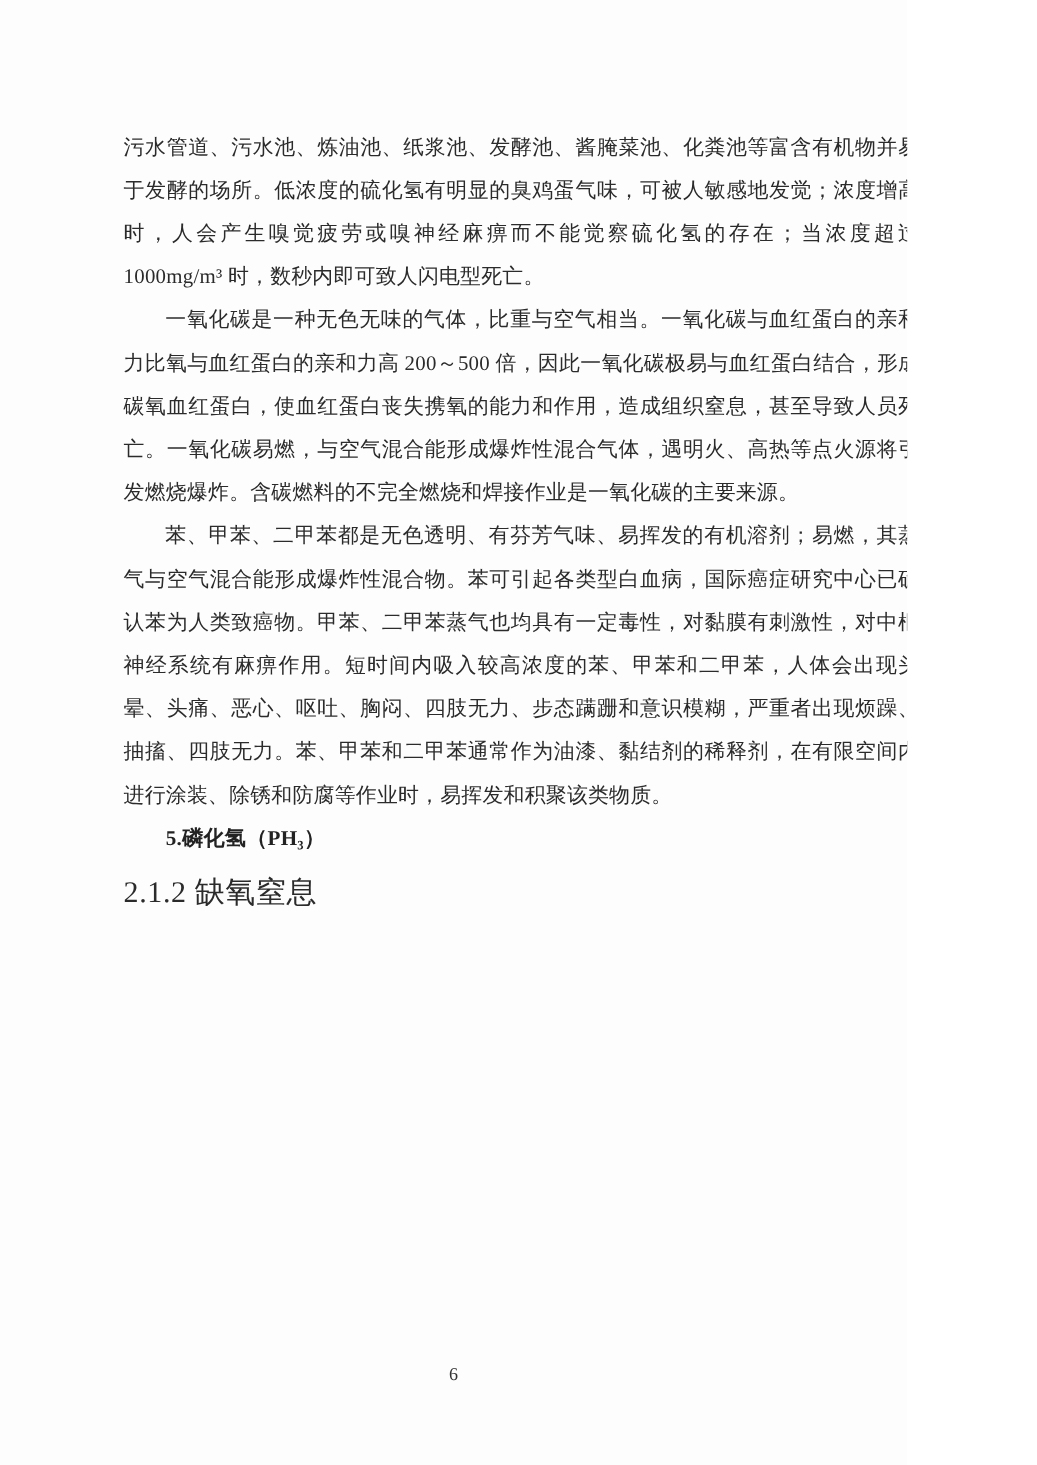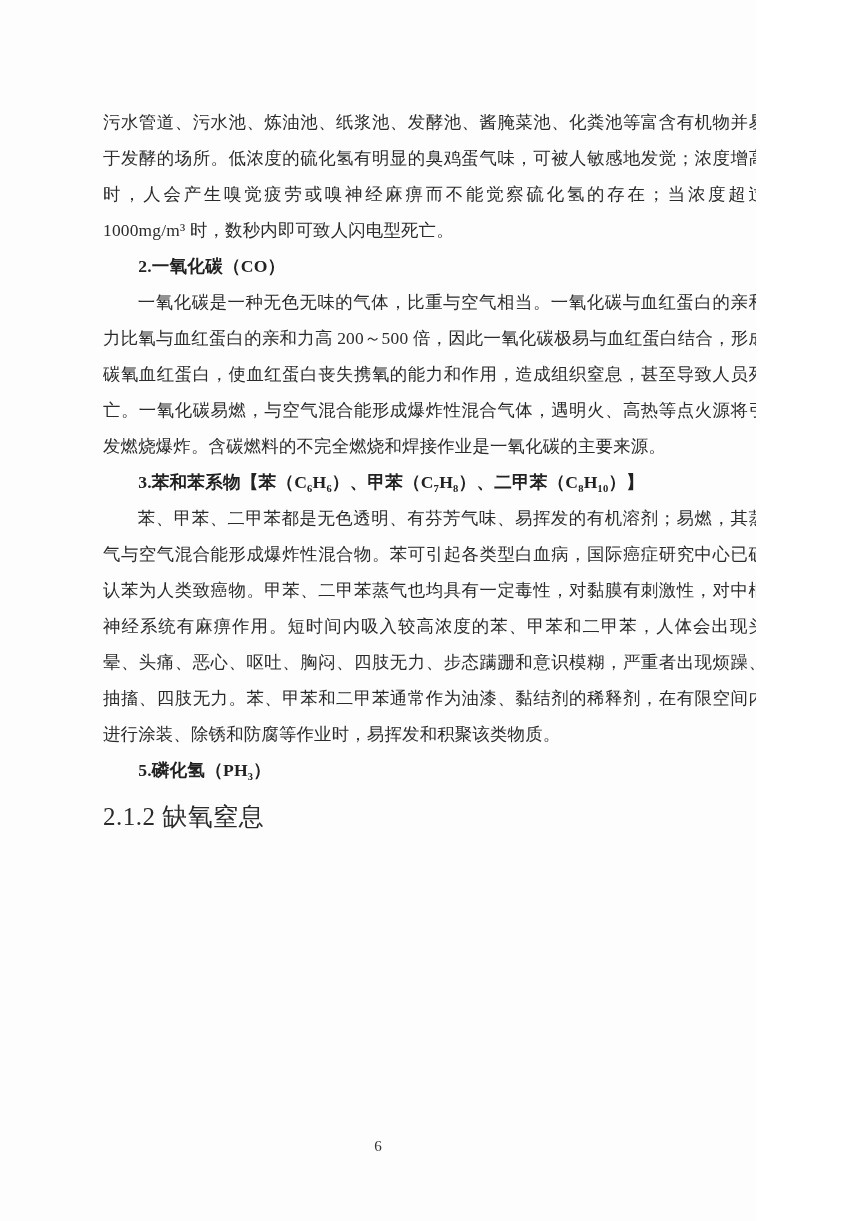--- a/index.html
+++ b/index.html
@@ -63,24 +63,22 @@
   }
 </style>
 </head>
 <body>
 
 <div class="page">
   <div class="content">
 
     <p class="body-para no-indent">污水管道、污水池、炼油池、纸浆池、发酵池、酱腌菜池、化粪池等富含有机物并易于发酵的场所。低浓度的硫化氢有明显的臭鸡蛋气味，可被人敏感地发觉；浓度增高时，人会产生嗅觉疲劳或嗅神经麻痹而不能觉察硫化氢的存在；当浓度超过 1000mg/m³ 时，数秒内即可致人闪电型死亡。</p>
 
-    <h3 class="section-heading">2.一氧化碳（CO）</h3>
     <p class="body-para">一氧化碳是一种无色无味的气体，比重与空气相当。一氧化碳与血红蛋白的亲和力比氧与血红蛋白的亲和力高 200～500 倍，因此一氧化碳极易与血红蛋白结合，形成碳氧血红蛋白，使血红蛋白丧失携氧的能力和作用，造成组织窒息，甚至导致人员死亡。一氧化碳易燃，与空气混合能形成爆炸性混合气体，遇明火、高热等点火源将引发燃烧爆炸。含碳燃料的不完全燃烧和焊接作业是一氧化碳的主要来源。</p>
 
-    <h3 class="section-heading">3.苯和苯系物【苯（C₆H₆）、甲苯（C₇H₈）、二甲苯（C₈H₁₀）】</h3>
     <p class="body-para">苯、甲苯、二甲苯都是无色透明、有芬芳气味、易挥发的有机溶剂；易燃，其蒸气与空气混合能形成爆炸性混合物。苯可引起各类型白血病，国际癌症研究中心已确认苯为人类致癌物。甲苯、二甲苯蒸气也均具有一定毒性，对黏膜有刺激性，对中枢神经系统有麻痹作用。短时间内吸入较高浓度的苯、甲苯和二甲苯，人体会出现头晕、头痛、恶心、呕吐、胸闷、四肢无力、步态蹒跚和意识模糊，严重者出现烦躁、抽搐、四肢无力。苯、甲苯和二甲苯通常作为油漆、黏结剂的稀释剂，在有限空间内进行涂装、除锈和防腐等作业时，易挥发和积聚该类物质。</p>
 
 
     <h3 class="section-heading">5.磷化氢（PH₃）</h3>
 
     <h2 class="subsection-heading">2.1.2 缺氧窒息</h2>
   </div>
 
   <div class="page-number">6</div>
 </div>

